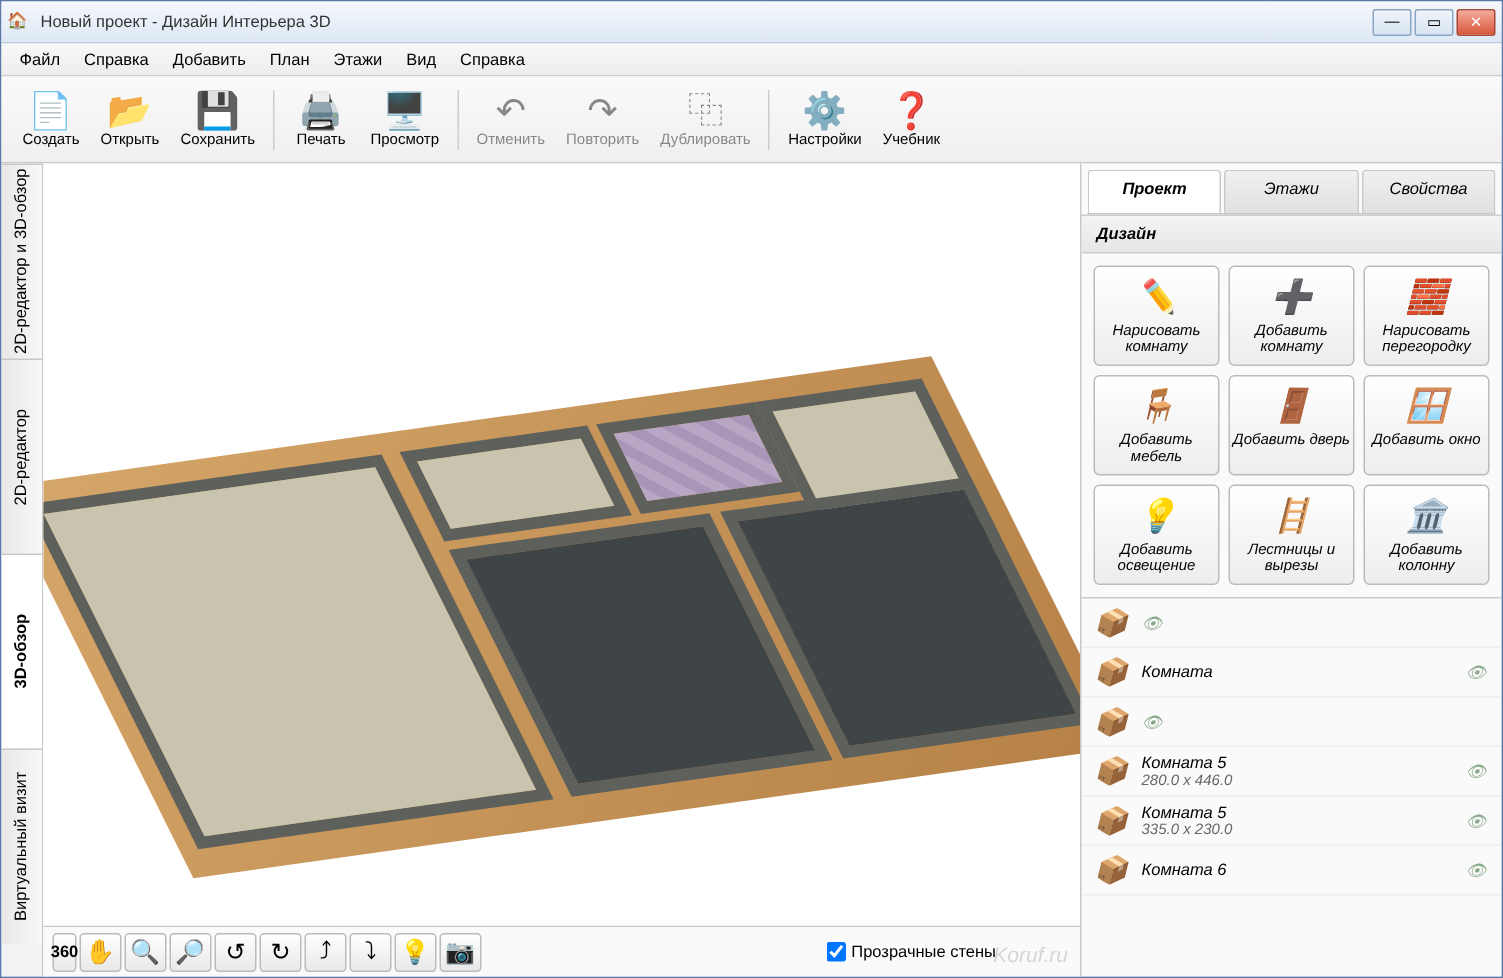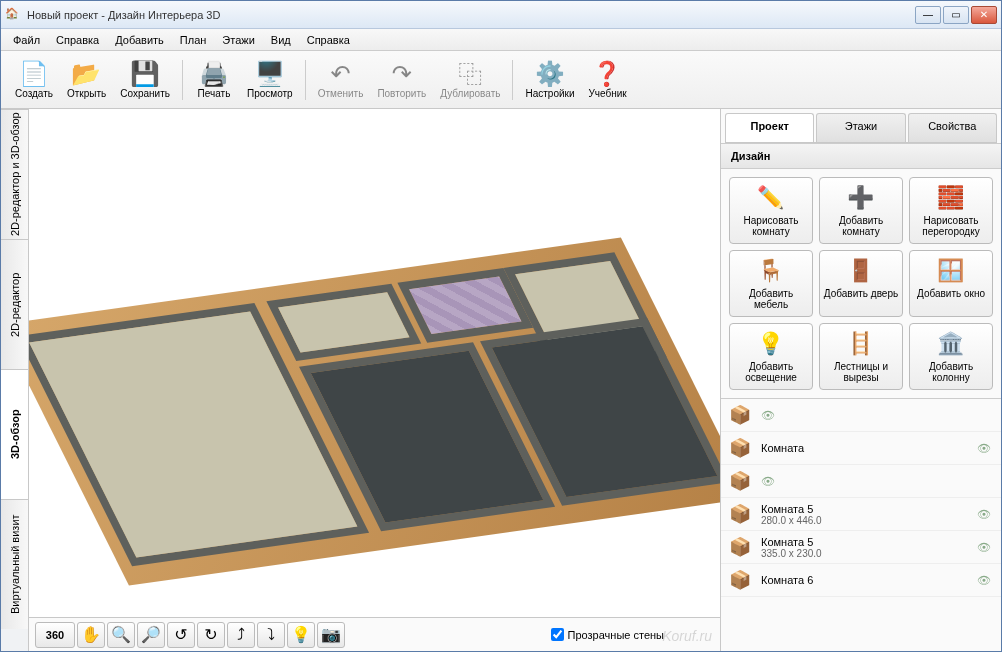--- a/index.html
+++ b/index.html
@@ -30,25 +30,25 @@
     .content { flex: 1; display: flex; overflow: hidden; }
     .left-tabs { width: 28px; background: #f0f2f4; border-right: 1px solid #c8c8c8; display: flex; flex-direction: column; }
     .vtab { flex: 0 0 auto; height: 130px; border-bottom: 1px solid #c8c8c8; display: flex; align-items: center; justify-content: center; cursor: pointer; writing-mode: vertical-rl; transform: rotate(180deg); font-size: 11px; background: linear-gradient(to right, #f8f8f8, #e8e8e8); }
     .vtab.active { background: #fff; font-weight: bold; }
 
     
     .viewport { flex: 1; position: relative; background: #fff; display: flex; flex-direction: column; border-right: 1px solid #c8c8c8; }
     .scene { flex: 1; position: relative; overflow: hidden; background: #fff; }
     .bottom-toolbar { height: 34px; border-top: 1px solid #c8c8c8; display: flex; align-items: center; padding: 0 6px; gap: 2px; background: #fafafa; }
     .view-btn { width: 28px; height: 26px; border: 1px solid #bbb; background: linear-gradient(#fff, #e8e8e8); border-radius: 3px; display: flex; align-items: center; justify-content: center; cursor: pointer; font-size: 16px; }
-    .view-btn.wide { width: 40px; font-size: 8px; }
+    .view-btn.wide { width: 16px; font-size: 8px; }
     .transparent-walls { margin-left: auto; display: flex; align-items: center; gap: 4px; padding-right: 50px; }
 
     
-    .right-panel { width: 280px; background: #fafafa; display: flex; flex-direction: column; }
+    .right-panel { width: 280px; background: #fafafa; display: flex; flex-direction: column; font-style: italic; }
     .rtabs { height: 30px; display: flex; border-bottom: 1px solid #c8c8c8; margin: 4px 4px 0; }
     .rtab { flex: 1; padding: 6px 4px; text-align: center; border: 1px solid #c8c8c8; border-bottom: none; background: linear-gradient(#f0f0f0, #e0e0e0); cursor: pointer; margin-right: 2px; border-radius: 3px 3px 0 0; }
     .rtab.active { background: #fff; font-weight: bold; }
     .rtab:last-child { margin-right: 0; }
     
     .section-header { padding: 6px 10px; font-weight: bold; background: linear-gradient(#f4f4f4, #e6e6e6); border-bottom: 1px solid #ccc; border-top: 1px solid #ccc; }
     .design-grid { display: grid; grid-template-columns: repeat(3, 1fr); gap: 6px; padding: 8px; }
     .design-btn { border: 1px solid #bbb; border-radius: 4px; background: linear-gradient(#fff, #ededed); padding: 6px 2px; display: flex; flex-direction: column; align-items: center; cursor: pointer; }
     .design-icon { width: 32px; height: 28px; display: flex; align-items: center; justify-content: center; font-size: 22px; }
     .design-label { font-size: 10px; text-align: center; line-height: 1.1; margin-top: 3px; }

